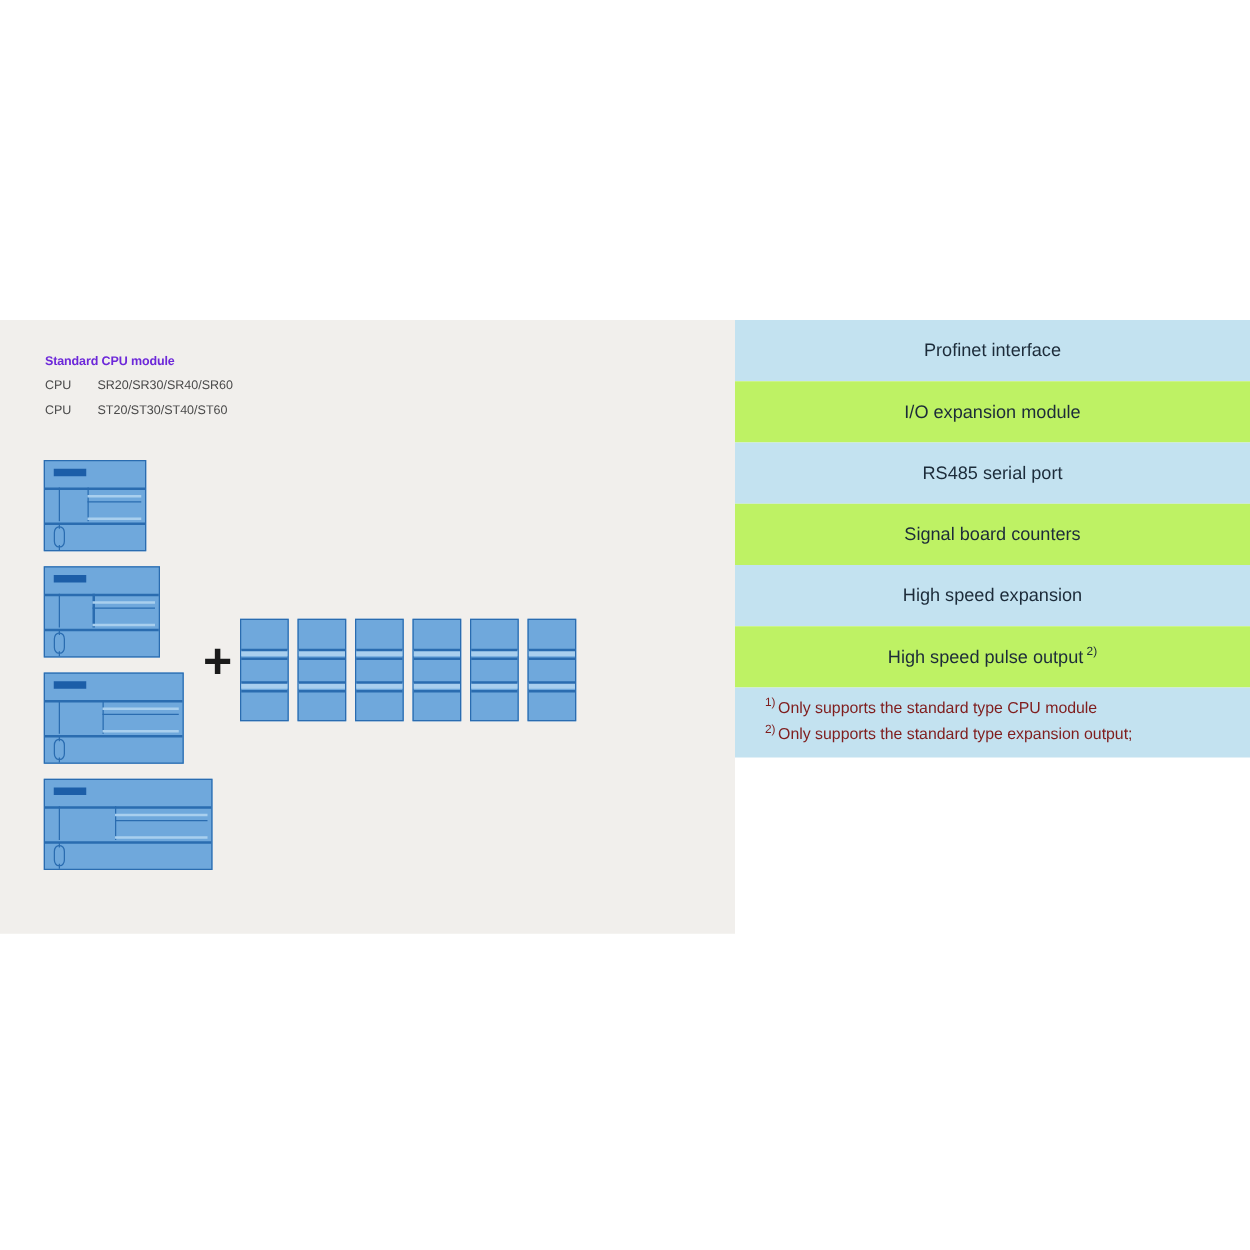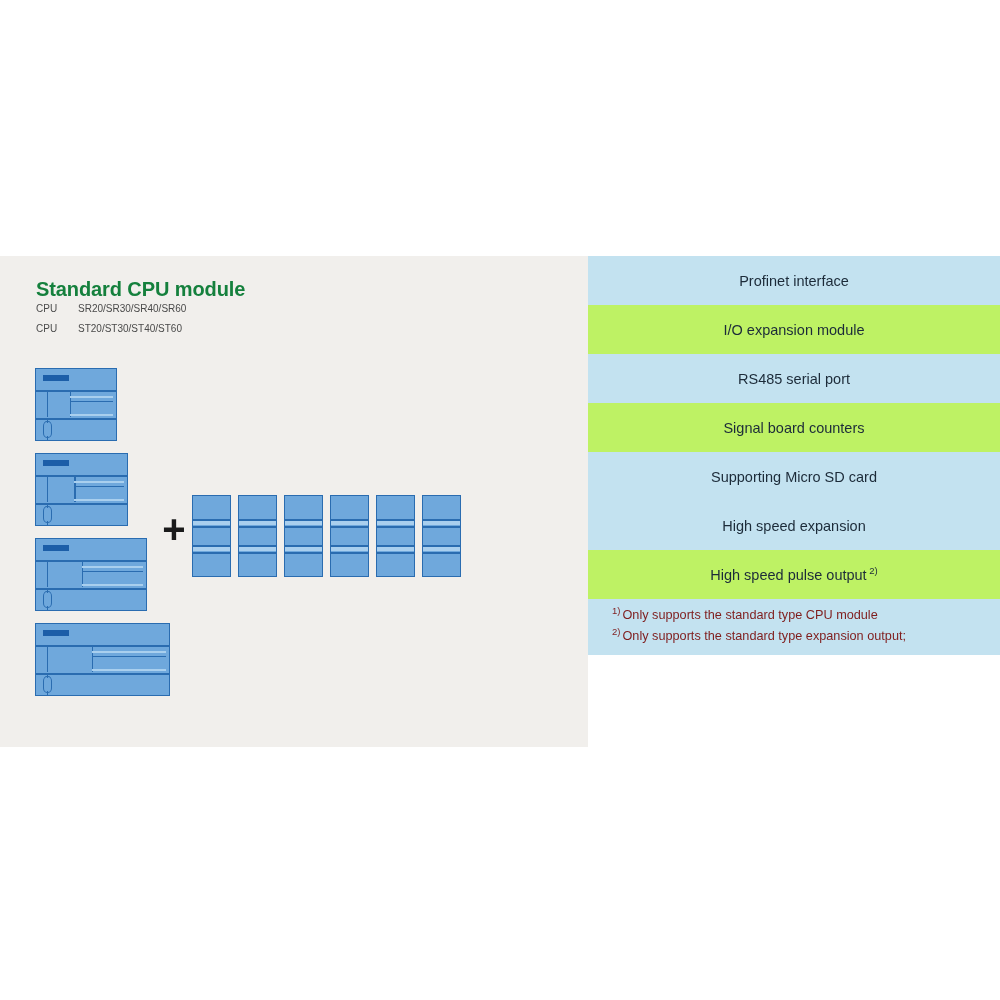--- a/index.html
+++ b/index.html
@@ -34,23 +34,23 @@
     background: #f1efec;
   }
 
   #heading-block {
     position: absolute;
     left: 36px;
     top: 24px;
     width: 420px;
   }
   .heading-title {
-    font-size: 20px;
+    font-size: 10px;
     font-weight: bold;
-    color: #15803d;
+    color: #6d28d9;
     letter-spacing: -0.1px;
     line-height: 19px;
     white-space: nowrap;
   }
   .heading-line {
     font-size: 10px;
     color: #4a4a4a;
     line-height: 19.5px;
     white-space: nowrap;
   }
@@ -394,23 +394,20 @@
       <div class="feature-row light">
         <div class="feature-label">I/O expansion module</div>
       </div>
       <div class="feature-row dark">
         <div class="feature-label">RS485 serial port</div>
       </div>
       <div class="feature-row light">
         <div class="feature-label">Signal board counters</div>
       </div>
       <div class="feature-row dark">
-        <div class="feature-label">Supporting Micro SD card</div>
-      </div>
-      <div class="feature-row dark">
         <div class="feature-label">High speed expansion</div>
       </div>
       <div class="feature-row light">
         <div class="feature-label">High speed pulse output<sup> 2)</sup></div>
       </div>
       <div id="footnotes">
         <div class="footnote"><span class="fn-num">1)</span><span>Only supports the standard type CPU module</span></div>
         <div class="footnote"><span class="fn-num">2)</span><span>Only supports the standard type expansion output;</span></div>
       </div>
     </div>

